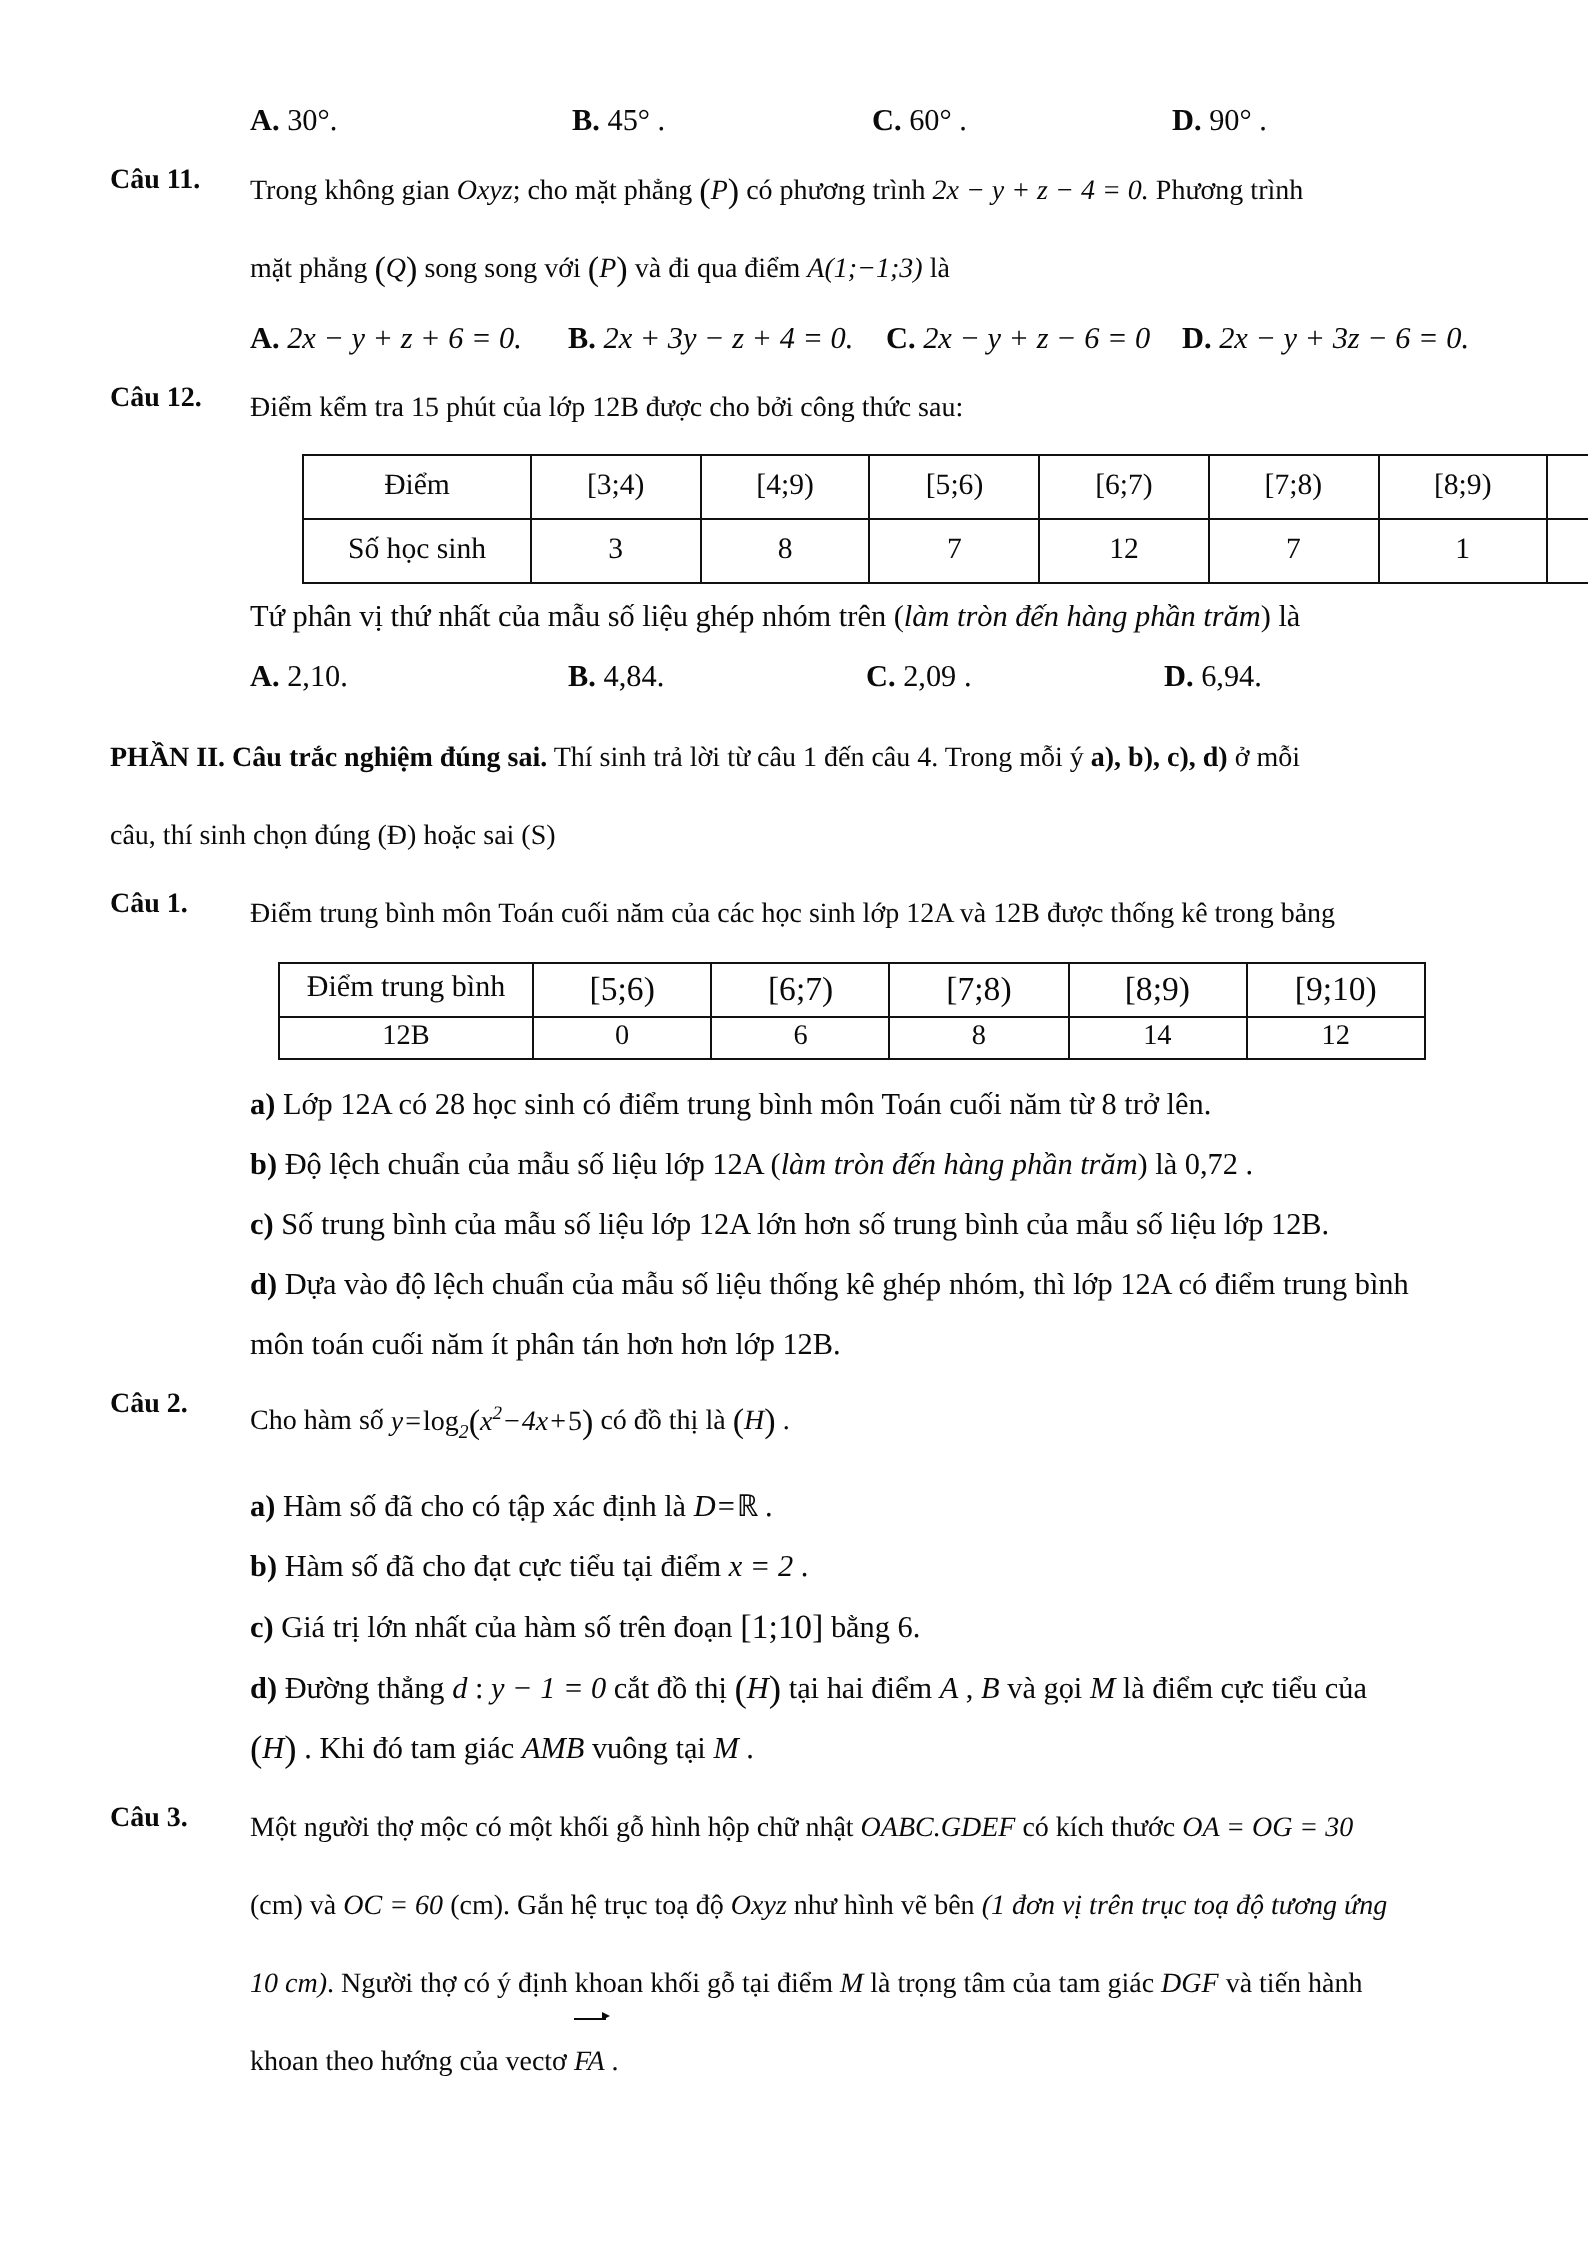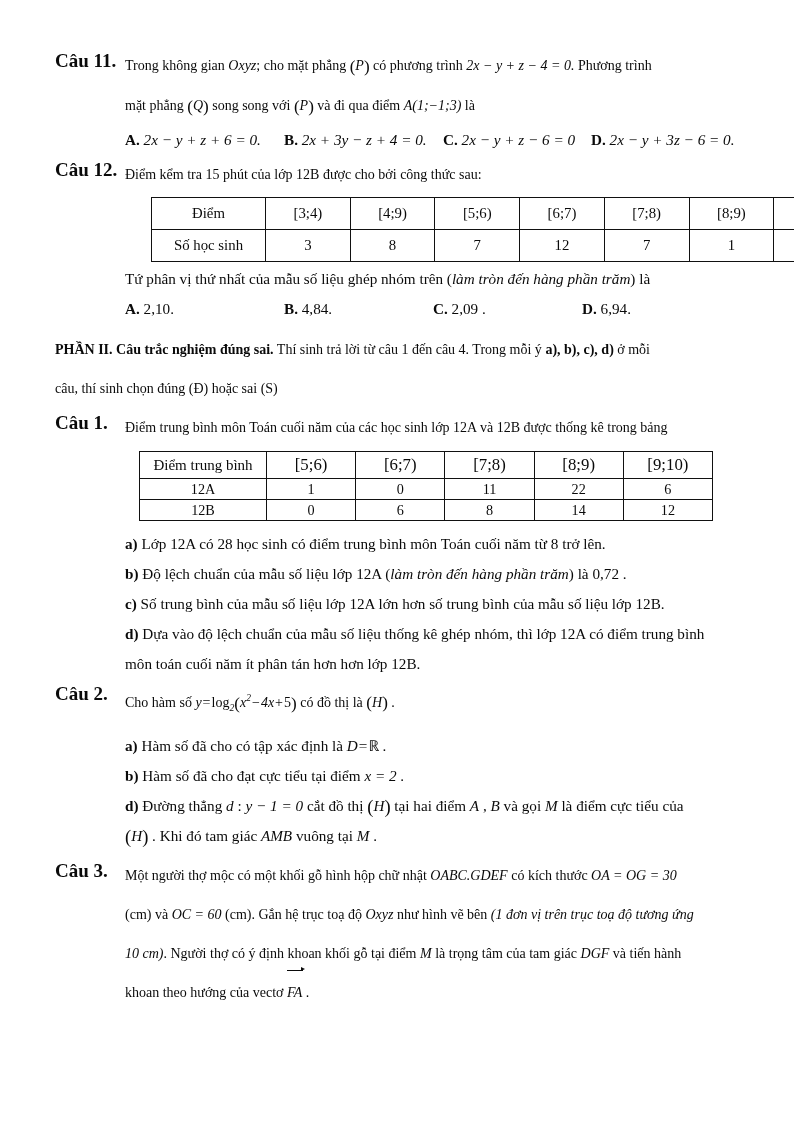--- a/index.html
+++ b/index.html
@@ -18,21 +18,21 @@
   .page {
     position: absolute;
     left: 0; top: 0;
     width: 794px;
     height: 1122px;
     padding: 46px 52px 0 55px;
     box-sizing: border-box;
   }
   .ln           { font-size: 14px; line-height: 39px; }
   .q-block      { position: relative; margin: 0; }
-  .q-label      { position: absolute; left: 0; top: 0; font-weight: bold; font-size: 19px; line-height: 30px; white-space: nowrap; }
+  .q-label      { position: absolute; left: 0; top: 0; font-weight: bold; font-size: 14px; line-height: 30px; white-space: nowrap; }
   .q-body       { margin-left: 70px; font-size: 15.2px; line-height: 30px; }
   .sub          { margin-left: 70px; font-size: 15.2px; line-height: 30px; }
   .sub b        { font-weight: bold; }
   b             { font-weight: bold; }
   i, .it        { font-style: italic; }
 
   
   .m            { font-style: italic; font-family: "Liberation Serif", serif; }
   .mr           { font-style: normal; }
   .op           { font-style: normal; padding: 0 1px; }
@@ -84,20 +84,38 @@
   #tbl-cau1 td { height: 20px; font-size: 14.2px; }
   #tbl-cau1 tr.hdr td { height: 26px; font-size: 15px; }
 
   .nowrap { white-space: nowrap; }
 </style>
 </head>
 <body>
 
 <div class="page">
 
+  <div class="opts" style="margin-left:0;">
+    <span class="opt" style="left:70px;">
+      <b>A.</b>
+      <span>30°.</span>
+    </span>
+    <span class="opt" style="left:231px;">
+      <b>B.</b>
+      <span>45° .</span>
+    </span>
+    <span class="opt" style="left:381px;">
+      <b>C.</b>
+      <span>60° .</span>
+    </span>
+    <span class="opt" style="left:531px;">
+      <b>D.</b>
+      <span>90° .</span>
+    </span>
+  </div>
 
   <div class="q-block">
     <span class="q-label">Câu 11.</span>
     <div class="q-body">
       <div class="ln"><span>Trong không gian </span><span class="m">Oxyz</span><span>; cho mặt phẳng </span><span class="bigparen">(</span><span class="m">P</span><span class="bigparen">)</span><span> có phương trình </span><span class="m nowrap">2x − y + z − 4 = 0.</span><span> Phương trình</span></div>
       <div class="ln"><span>mặt phẳng </span><span class="bigparen">(</span><span class="m">Q</span><span class="bigparen">)</span><span> song song với </span><span class="bigparen">(</span><span class="m">P</span><span class="bigparen">)</span><span> và đi qua điểm </span><span class="m nowrap">A(1;−1;3)</span><span> là</span></div>
     </div>
   </div>
 
   <div class="opts" style="margin-left:0;">
@@ -186,28 +204,20 @@
     <tbody>
         <tr class="hdr">
       <td style="width:126px;">Điểm trung bình</td>
       <td><span class="brk">[5;6)</span></td>
       <td><span class="brk">[6;7)</span></td>
       <td><span class="brk">[7;8)</span></td>
       <td><span class="brk">[8;9)</span></td>
       <td><span class="brk">[9;10)</span></td>
     </tr>
     <tr>
-      <td>12A</td>
-      <td>1</td>
-      <td>0</td>
-      <td>11</td>
-      <td>22</td>
-      <td>6</td>
-    </tr>
-    <tr>
       <td>12B</td>
       <td>0</td>
       <td>6</td>
       <td>8</td>
       <td>14</td>
       <td>12</td>
     </tr>
   </tbody>
     </table>
 
@@ -224,20 +234,21 @@
     <span class="q-label">Câu 2.</span>
     <div class="q-body">
       <div class="ln"><span>Cho hàm số </span><span class="m"><span class="m">y</span><span class="op">=</span><span class="mr">log</span><sub style="font-size:.7em;">2</sub><span class="bigparen">(</span><span class="m">x</span><sup class="ex">2</sup><span class="op">−</span><span class="m">4x</span><span class="op">+</span><span class="mr">5</span><span class="bigparen">)</span></span><span> có đồ thị là </span><span class="bigparen">(</span><span class="m">H</span><span class="bigparen">)</span><span> .</span></div>
     </div>
   </div>
 
   <div class="sub" style="margin-top:4px;"><b>a)</b><span> Hàm số đã cho có tập xác định là </span><span class="m"><span class="m">D</span><span class="op">=</span><span class="rset"></span></span><span> .</span></div>
 
   <div class="sub"><b>b)</b><span> Hàm số đã cho đạt cực tiểu tại điểm </span><span class="m">x = 2</span><span> .</span></div>
 
+  <div class="sub"><b>c)</b><span> Giá trị lớn nhất của hàm số trên đoạn </span><span class="brk m">[1;10]</span><span> bằng 6.</span></div>
 
   <div class="sub"><b>d)</b><span> Đường thẳng </span><span class="m">d</span><span> : </span><span class="m">y − 1 = 0</span><span>  cắt đồ thị </span><span class="bigparen">(</span><span class="m">H</span><span class="bigparen">)</span><span>  tại hai điểm </span><span class="m">A</span><span> , </span><span class="m">B</span><span>  và gọi </span><span class="m">M</span><span>  là điểm cực tiểu của</span></div>
 
   <div class="sub"><span class="bigparen">(</span><span class="m">H</span><span class="bigparen">)</span><span> . Khi đó tam giác </span><span class="m">AMB</span><span>  vuông tại </span><span class="m">M</span><span> .</span></div>
 
   <div class="q-block" style="margin-top:4px;">
     <span class="q-label">Câu 3.</span>
     <div class="q-body">
       <div class="ln"><span>Một người thợ mộc có một khối gỗ hình hộp chữ nhật </span><span class="m">OABC.GDEF</span><span>  có kích thước  </span><span class="m nowrap">OA = OG = 30</span></div>
       <div class="ln"><span>(cm) và </span><span class="m nowrap">OC = 60</span><span> (cm). Gắn hệ trục toạ độ </span><span class="m">Oxyz</span><span> như hình vẽ bên </span><i>(1 đơn vị trên trục toạ độ tương ứng</i></div>

